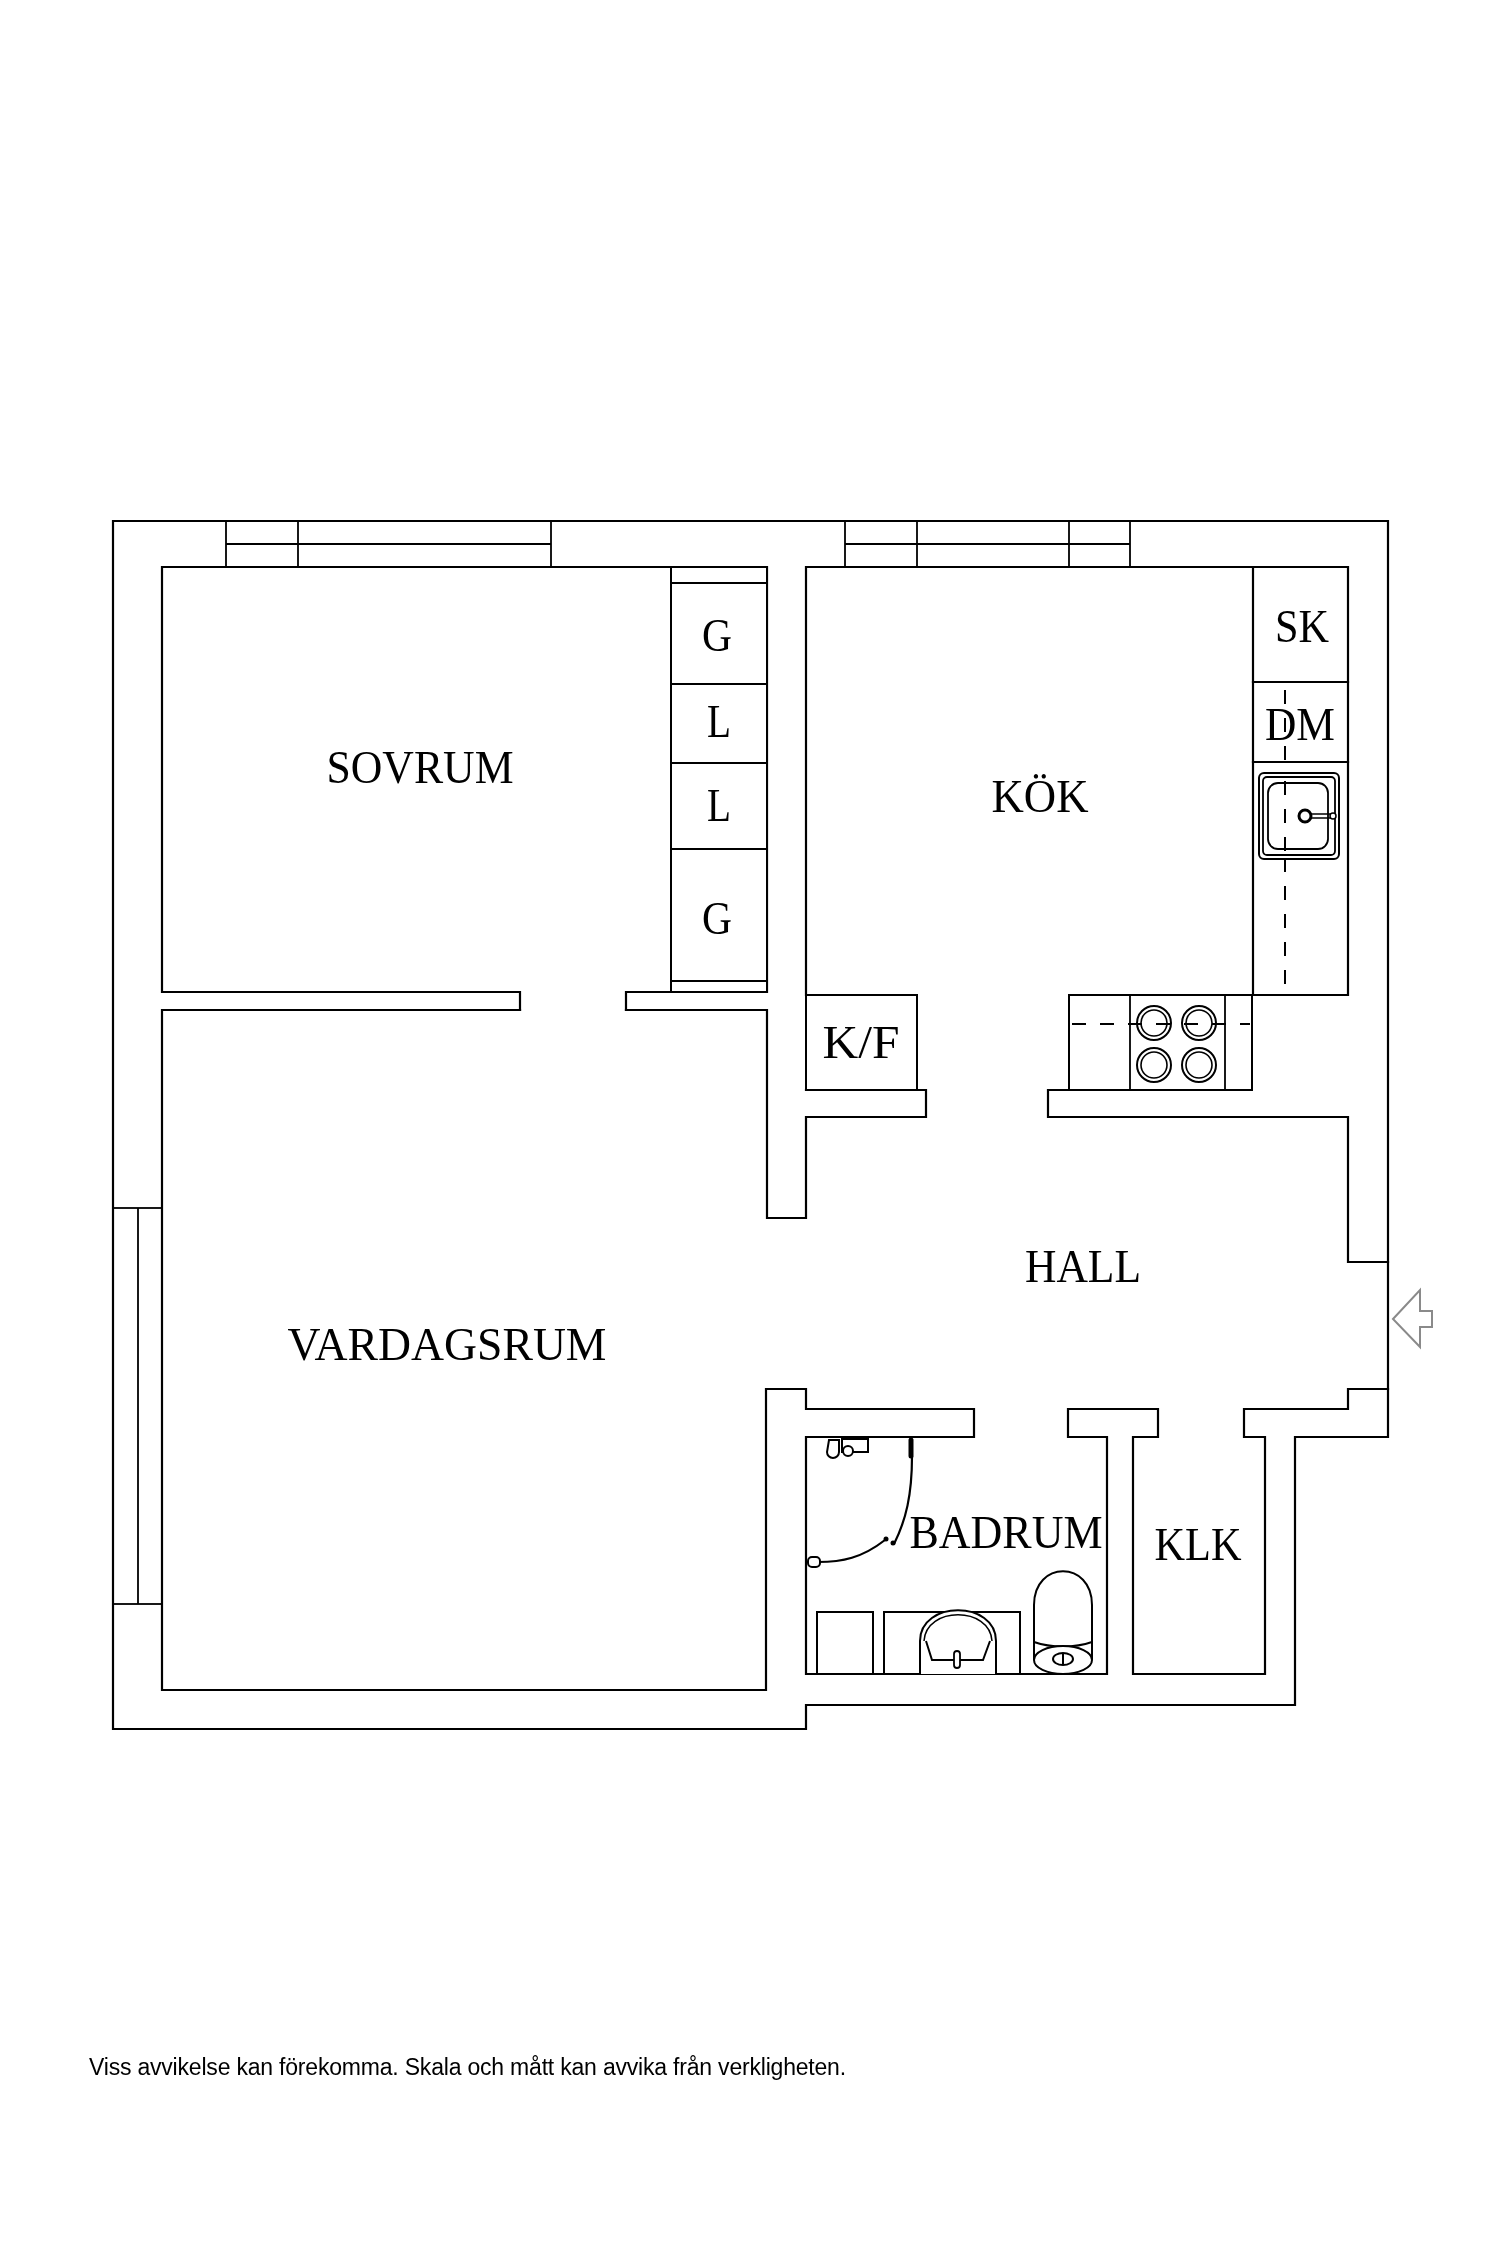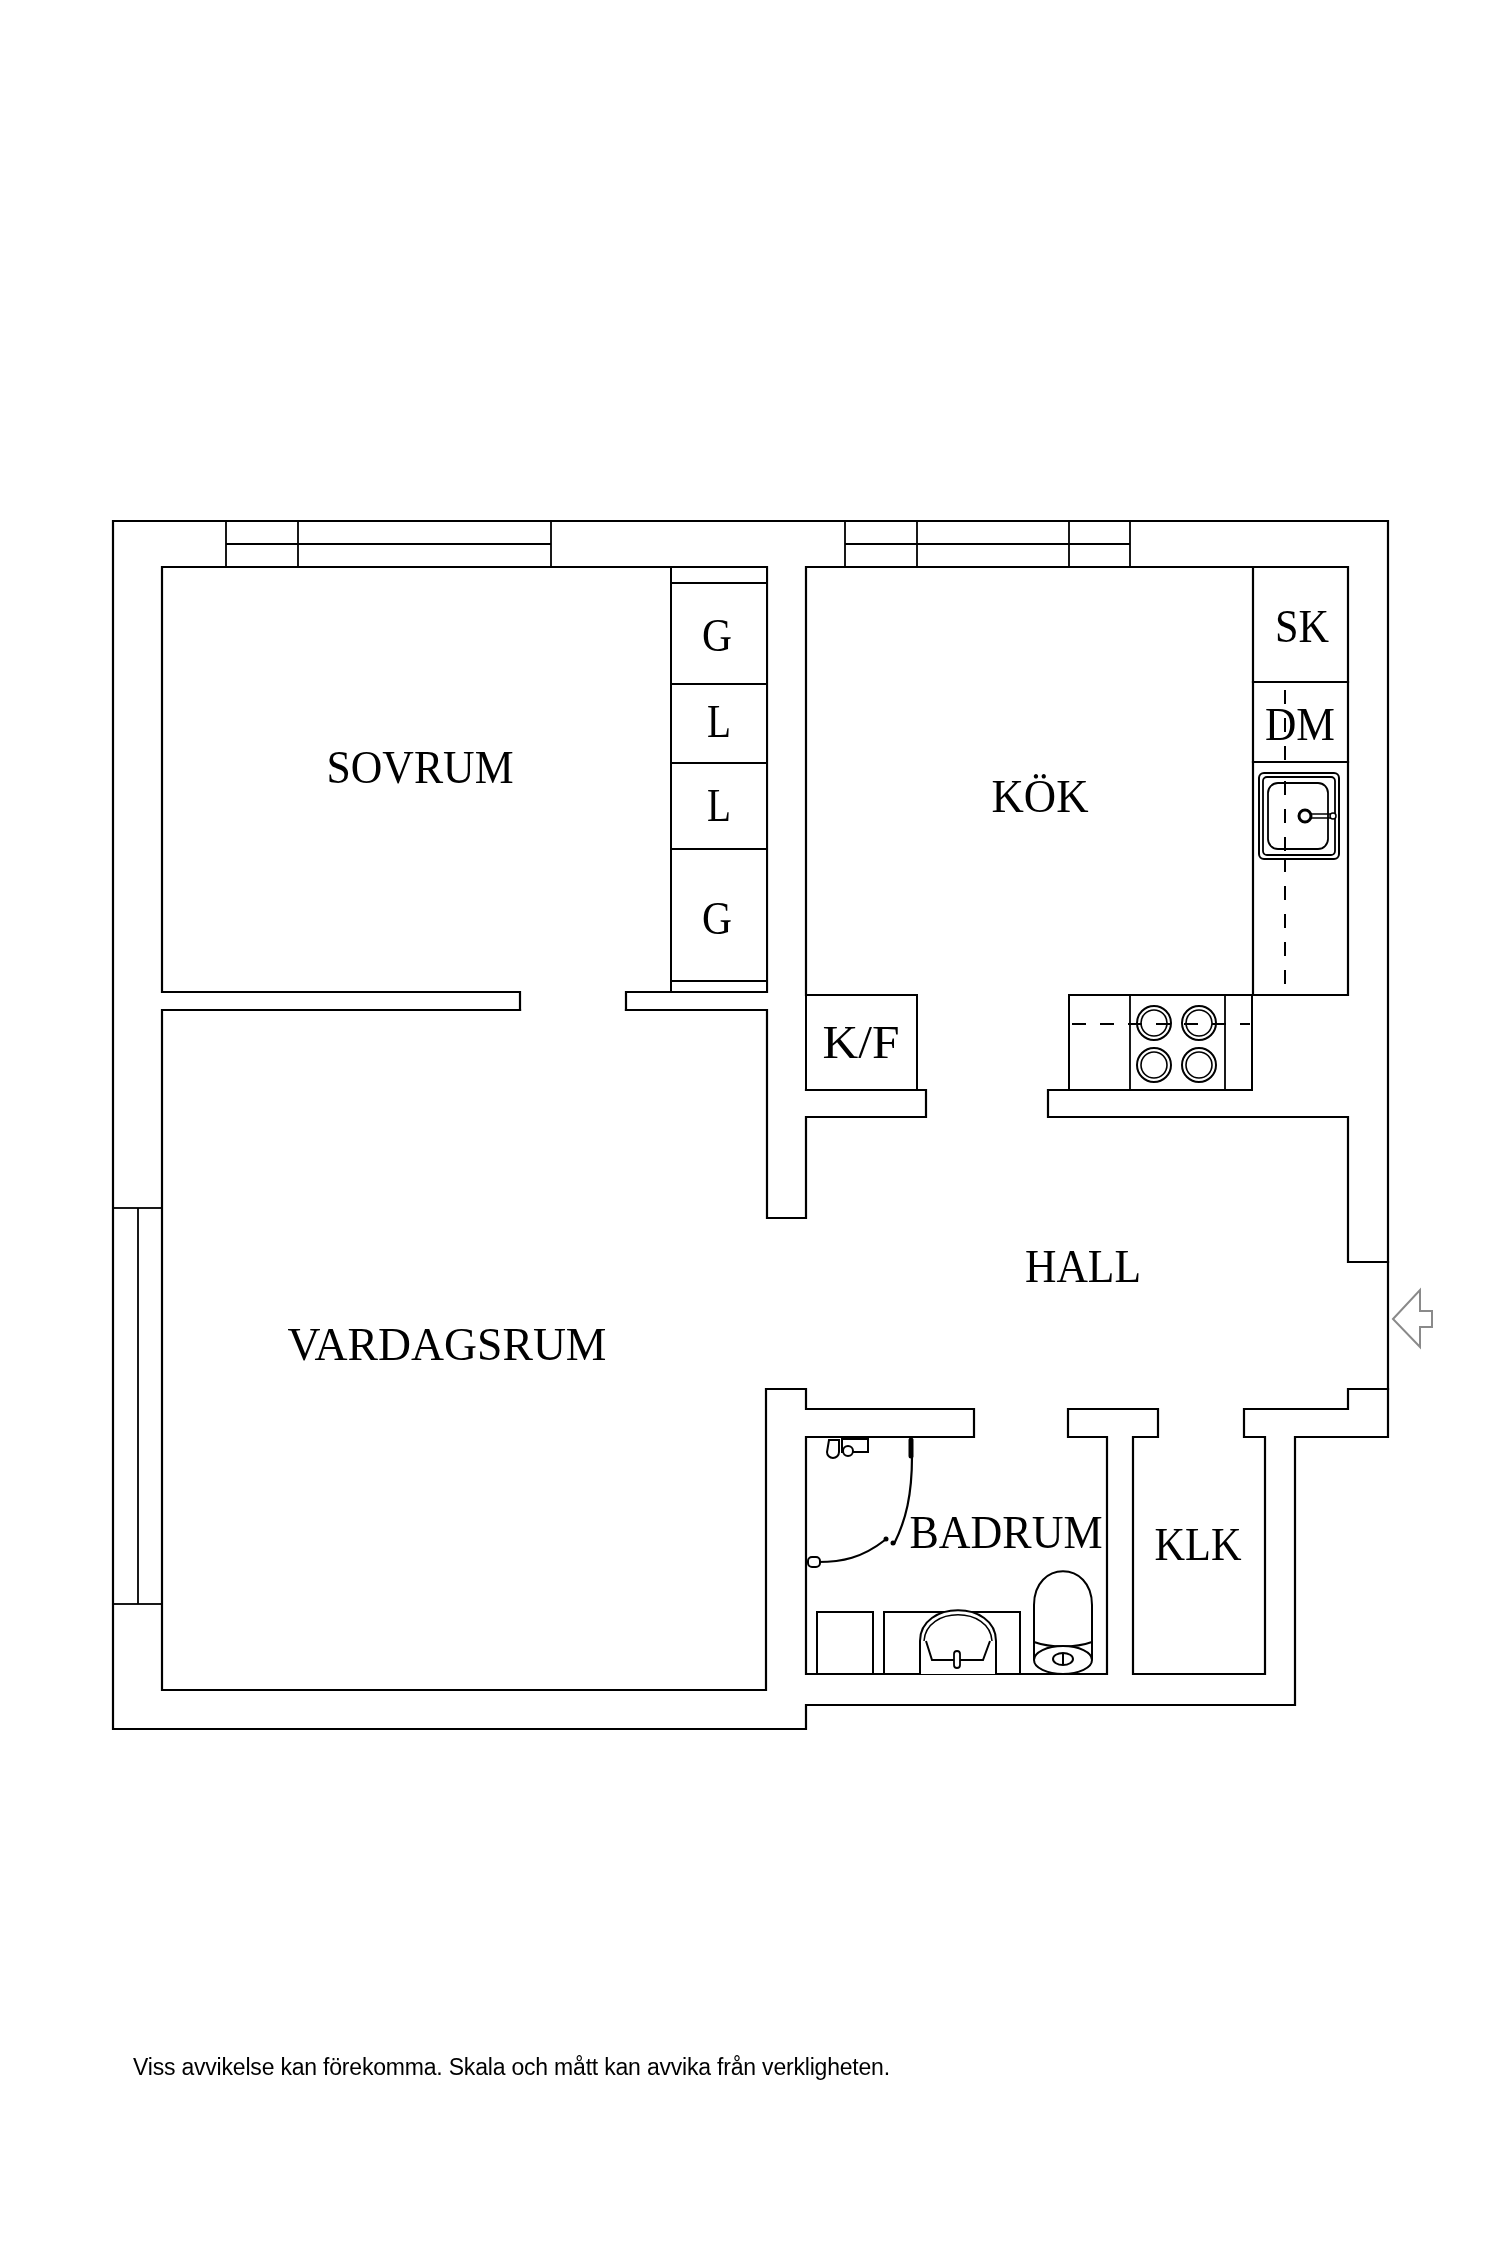--- a/index.html
+++ b/index.html
@@ -7,21 +7,21 @@
   .plan { position: absolute; left: 0; top: 0; width: 1500px; height: 2250px; }
   .w { fill: none; stroke: #000; stroke-width: 2.2; stroke-linejoin: miter; stroke-linecap: square; }
   .thin { fill: none; stroke: #000; stroke-width: 1.8; }
   .fix { fill: #fff; stroke: #000; stroke-width: 2; }
   .dash { fill: none; stroke: #000; stroke-width: 2; stroke-dasharray: 14 14; }
   .lbl { font-family: "Liberation Serif", "DejaVu Serif", serif; font-size: 46px; fill: #000; text-anchor: middle; }
   .arrow { fill: #fff; stroke: #8a8a8a; stroke-width: 2; }
   .disclaimer {
     position: absolute; left: 89px; top: 2054px;
     font-family: "Liberation Sans", "DejaVu Sans", sans-serif;
-    font-size: 23px; color: #000; white-space: nowrap; letter-spacing: -0.2px; margin-left: 44px;
+    font-size: 23px; color: #000; white-space: nowrap; letter-spacing: -0.2px;
   }
 </style>
 </head>
 <body>
 
 <svg class="plan" viewBox="0 0 1500 2250" xmlns="http://www.w3.org/2000/svg">
 
   <path class="w" d="M113,521 H1388 V1437 H1295 V1705 H806 V1729 H113 Z"></path>
 
   <g>

